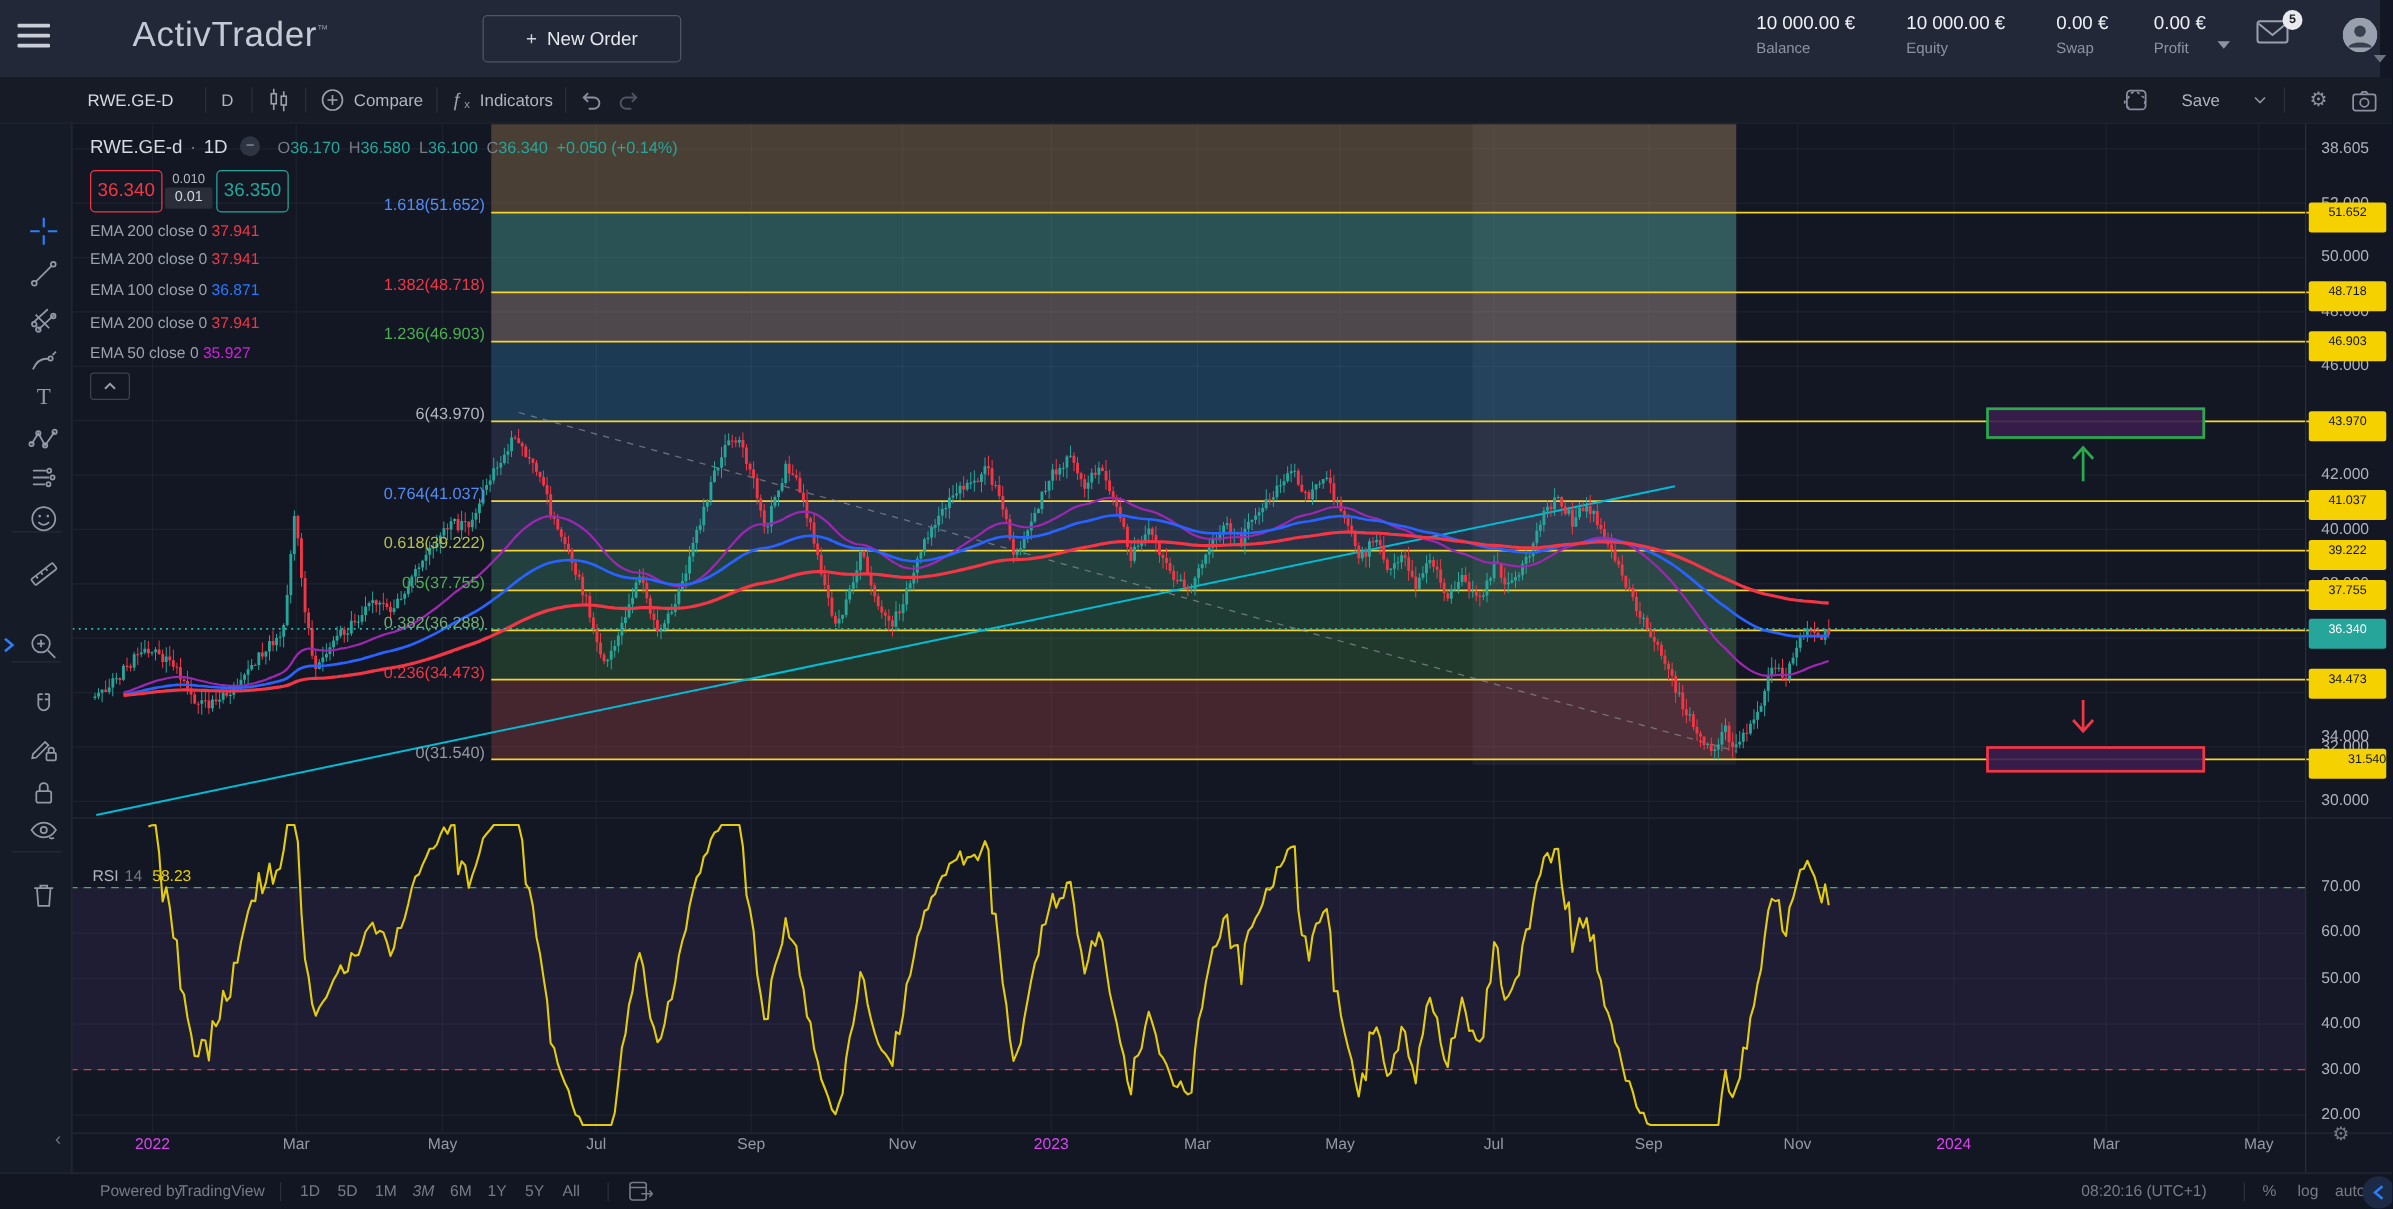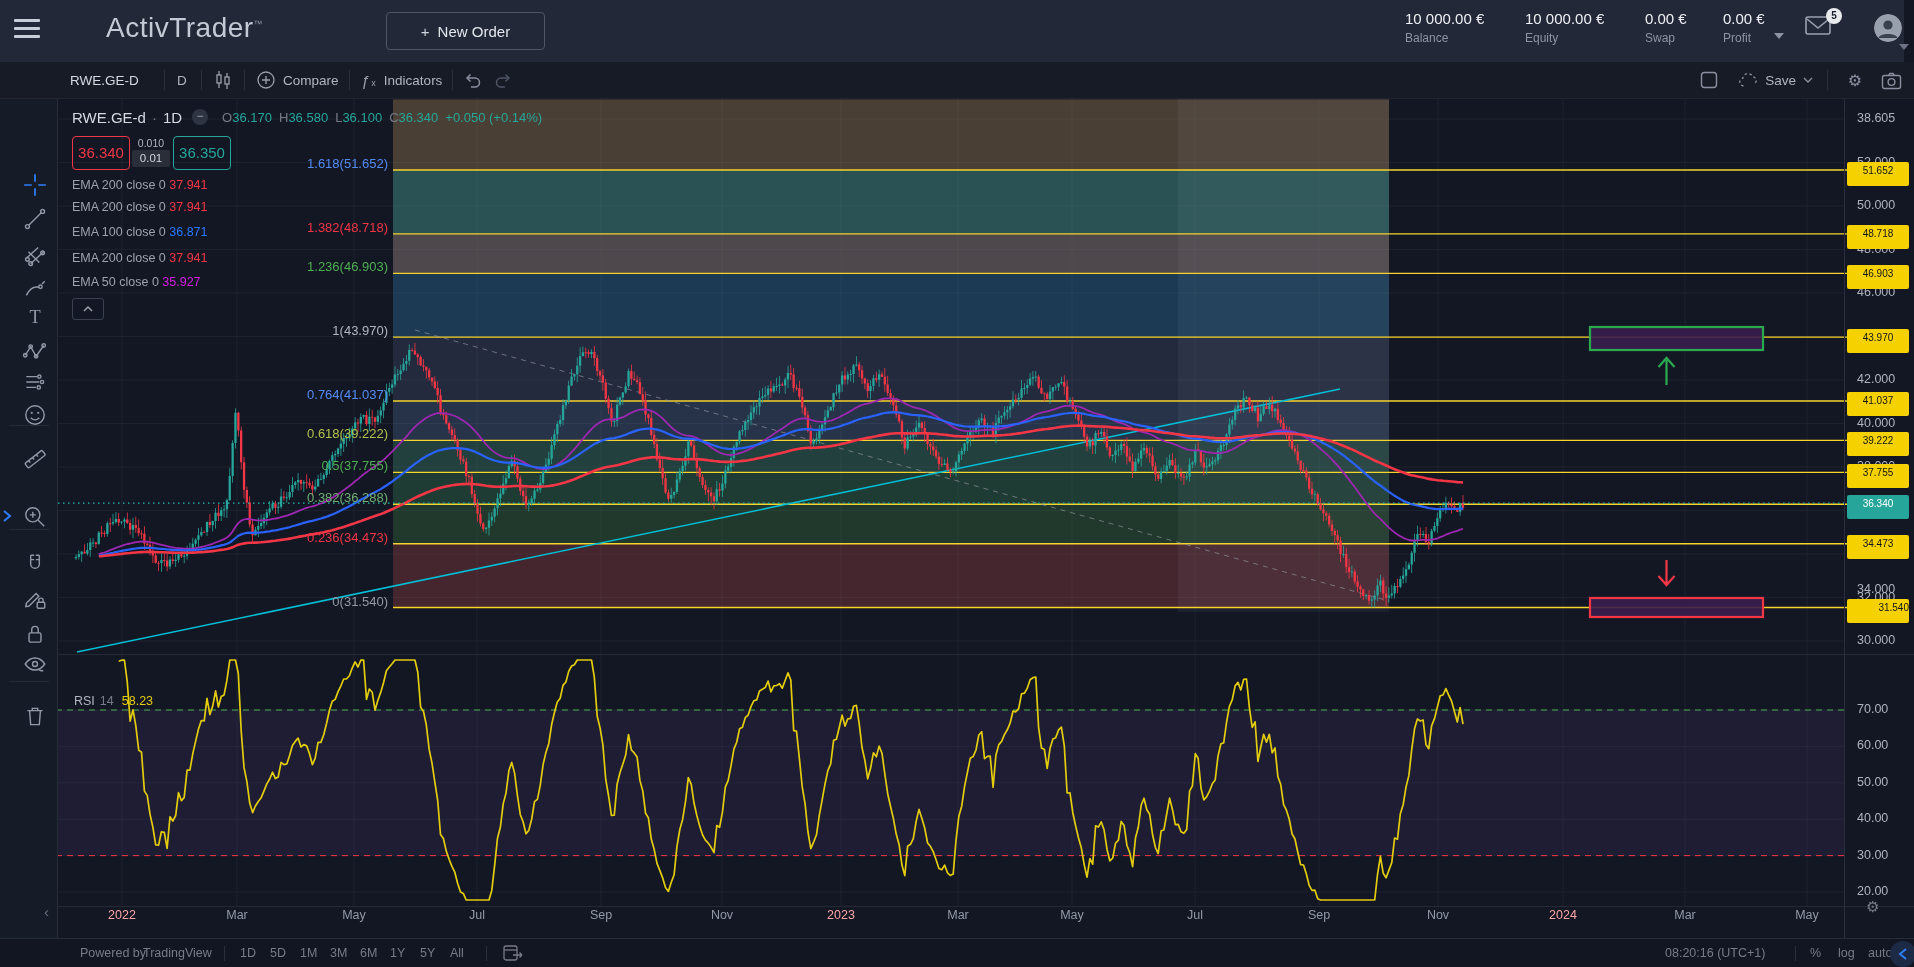--- a/index.html
+++ b/index.html
@@ -64,21 +64,21 @@
   #price-axis{position:absolute;left:1844px;top:98px;width:70px;height:840px;border-left:1px solid #2a2f3b;z-index:4;cursor:ns-resize;}
   .ptick{position:absolute;left:12px;font-size:12.5px;color:#aeb3bd;}
   .pbadge{position:absolute;left:2px;width:62px;height:24px;background:#f5d100;border-radius:2px;color:#11141d;
       font-size:10px;text-align:center;line-height:17px;z-index:5;}
   .pbadge.cur{background:#26a69a;color:#fff;}
   #rsi-legend{position:absolute;left:74px;top:694px;font-size:12.5px;z-index:4;}
   #rsi-legend .n{color:#b2b5be;margin-right:5px;}
   #rsi-legend .p{color:#787b86;margin-right:8px;}
   #rsi-legend .v{color:#e3cc0e;}
   .ttick{position:absolute;top:908px;width:60px;text-align:center;font-size:12.5px;color:#9299a5;z-index:3;}
-  .ttick.major{color:#fca5a5;}
+  .ttick.major{color:#d946ef;}
   .pane-sep{position:absolute;left:56px;width:1858px;height:1px;background:#242a36;z-index:3;}
   
   #footer{position:absolute;left:0;top:938px;width:1914px;height:29px;background:#121623;border-top:1px solid #262b38;z-index:6;}
   #footer .f{position:absolute;top:0;height:29px;line-height:29px;font-size:12.5px;color:#787b86;}
   #powered{left:80px;}
   #tv-brand{left:143px;color:#2d7ff9;cursor:pointer;}
   .range-btn{cursor:pointer;}
   #clock{left:1665px;cursor:pointer;}
   .f-sep{position:absolute;top:7px;width:1px;height:15px;background:#2a2f3b;}
   #pct-btn{left:1810px;cursor:pointer;}
@@ -256,21 +256,21 @@
         <path d="M17 8H9a4.5 4.5 0 1 0 0 9h4" fill="none" stroke="#4f5565" stroke-width="1.5"></path>
         <path d="M13.5 4.5L17 8l-3.5 3.5" fill="none" stroke="#4f5565" stroke-width="1.5"></path>
       </svg>
     </div>
     <div id="tb-right">
       <div class="tb" style="position:absolute;right:196px;">
         <svg width="18" height="18" viewBox="0 0 18 18">
           <rect x="1.5" y="1.5" width="15" height="15" rx="3" fill="none" stroke="#8b90a0" stroke-width="1.4"></rect>
         </svg>
       </div>
-      <div class="tb" style="position:absolute;right:100px;">
+      <div class="tb" style="position:absolute;right:100px;gap:20px;">
         <svg width="22" height="20" viewBox="0 0 22 20" style="margin-right:6px;">
           <path d="M6.5 16a4 4 0 0 1-.6-7.9 5.2 5.2 0 0 1 10-1.2 3.7 3.7 0 0 1 .4 7.3" fill="none" stroke="#8b90a0" stroke-width="1.3" stroke-dasharray="2.5 2.5"></path>
         </svg>
         <span>Save</span>
         <svg width="12" height="8" viewBox="0 0 12 8" style="margin-left:6px;">
           <polyline points="2,2 6,6 10,2" fill="none" stroke="#8b90a0" stroke-width="1.4"></polyline>
         </svg>
       </div>
       <div class="tb-sep" style="right:86px;left:auto;"></div>
       <div class="tb" style="position:absolute;right:52px;font-size:16px;color:#8b90a0;">
@@ -399,21 +399,21 @@
       <svg width="12" height="8" viewBox="0 0 12 8">
         <polyline points="2,6 6,2 10,6" fill="none" stroke="#9aa0ab" stroke-width="1.5"></polyline>
       </svg>
     </div>
   </div>
 
   <div id="fib-labels">
       <div class="fib-label" style="top: 156.069px; color: rgb(83, 140, 245);">1.618(51.652)</div>
       <div class="fib-label" style="top: 219.883px; color: rgb(242, 54, 69);">1.382(48.718)</div>
       <div class="fib-label" style="top: 259.36px; color: rgb(76, 175, 80);">1.236(46.903)</div>
-      <div class="fib-label" style="top: 323.152px; color: rgb(178, 181, 190);">1(43.970)</div>
+      <div class="fib-label" style="top: 323.152px; color: rgb(178, 181, 190);">6(43.970)</div>
       <div class="fib-label" style="top: 386.945px; color: rgb(83, 140, 245);">0.764(41.037)</div>
       <div class="fib-label" style="top: 426.421px; color: rgb(179, 192, 77);">0.618(39.222)</div>
       <div class="fib-label" style="top: 458.329px; color: rgb(76, 175, 80);">0.5(37.755)</div>
       <div class="fib-label" style="top: 490.236px; color: rgb(111, 174, 113);">0.382(36.288)</div>
       <div class="fib-label" style="top: 529.712px; color: rgb(242, 54, 69);">0.236(34.473)</div>
       <div class="fib-label" style="top: 593.505px; color: rgb(149, 152, 161);">0(31.540)</div>
     </div>
   <div id="price-axis">
       <div class="ptick" style="top: 13px;">38.605</div>
       <div class="ptick" style="top: 56.5px;">52.000</div>
@@ -484,21 +484,21 @@
       </svg>
     </div>
     <div class="f" id="clock">08:20:16 (UTC+1)</div>
     <div class="f-sep" style="left:1795px;"></div>
     <div class="f" id="pct-btn">%</div>
     <div class="f" id="log-btn">log</div>
     <div class="f" id="auto-btn">auto</div>
   <div class="f range-btn" style="left: 240px;">1D</div>
       <div class="f range-btn" style="left: 270px;">5D</div>
       <div class="f range-btn" style="left: 300px;">1M</div>
-      <div class="f range-btn" style="left: 330px;">3M</div>
+      <div class="f range-btn" style="left: 330px; font-style: italic;">3M</div>
       <div class="f range-btn" style="left: 360px;">6M</div>
       <div class="f range-btn" style="left: 390px;">1Y</div>
       <div class="f range-btn" style="left: 420px;">5Y</div>
       <div class="f range-btn" style="left: 450px;">All</div>
     </div>
   <div id="collapse-circle">
     <svg width="12" height="14" viewBox="0 0 12 14">
       <polyline points="9,2 3,7 9,12" fill="none" stroke="#2d7ff9" stroke-width="2"></polyline>
     </svg>
   </div>

